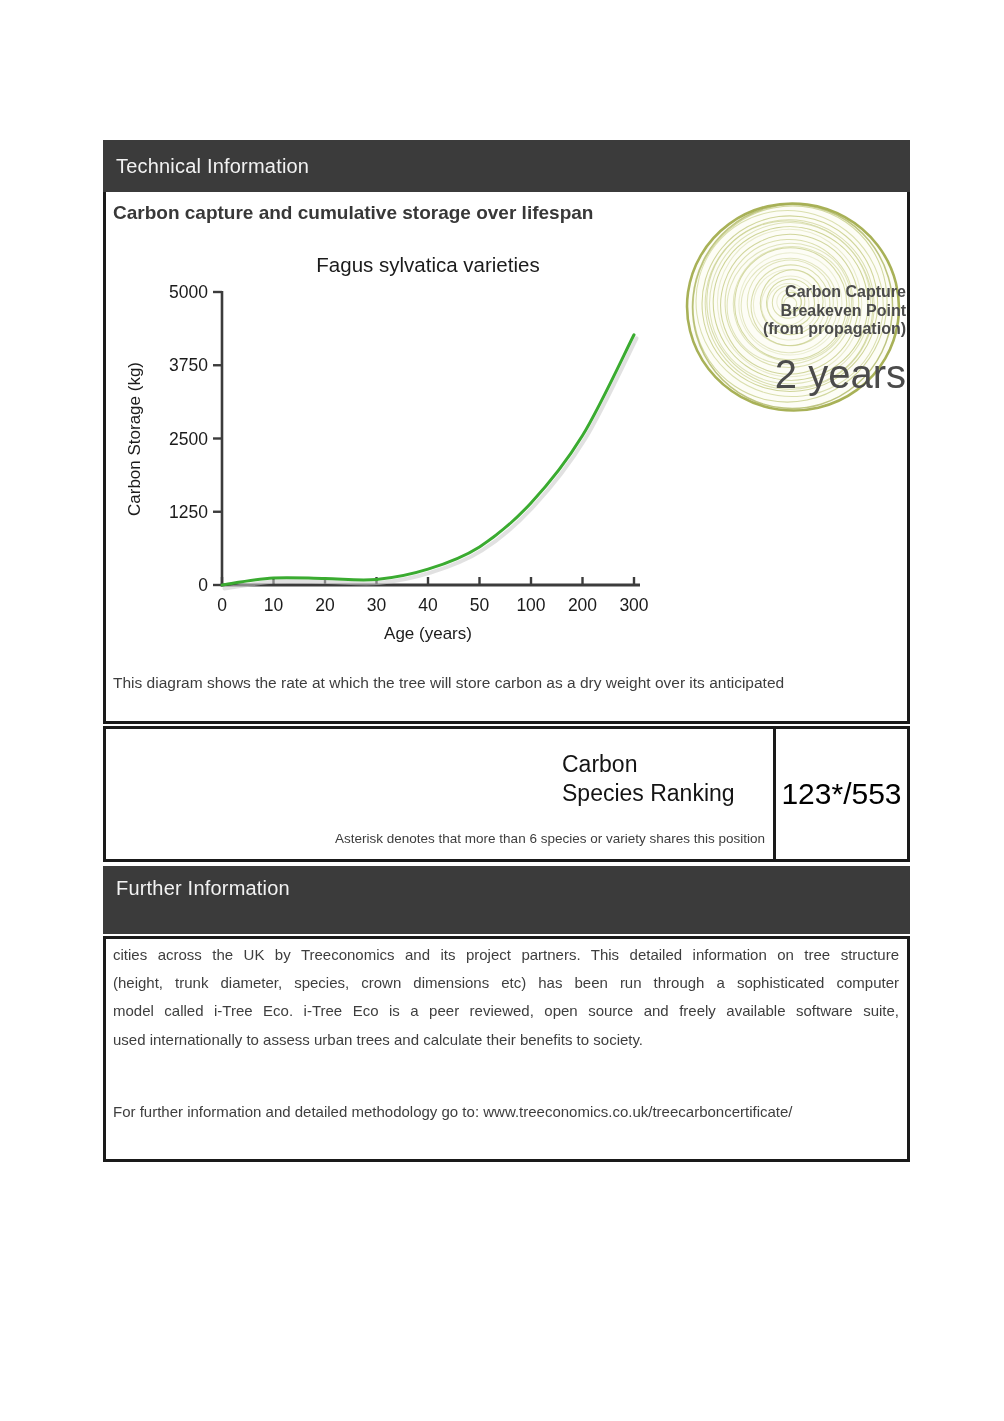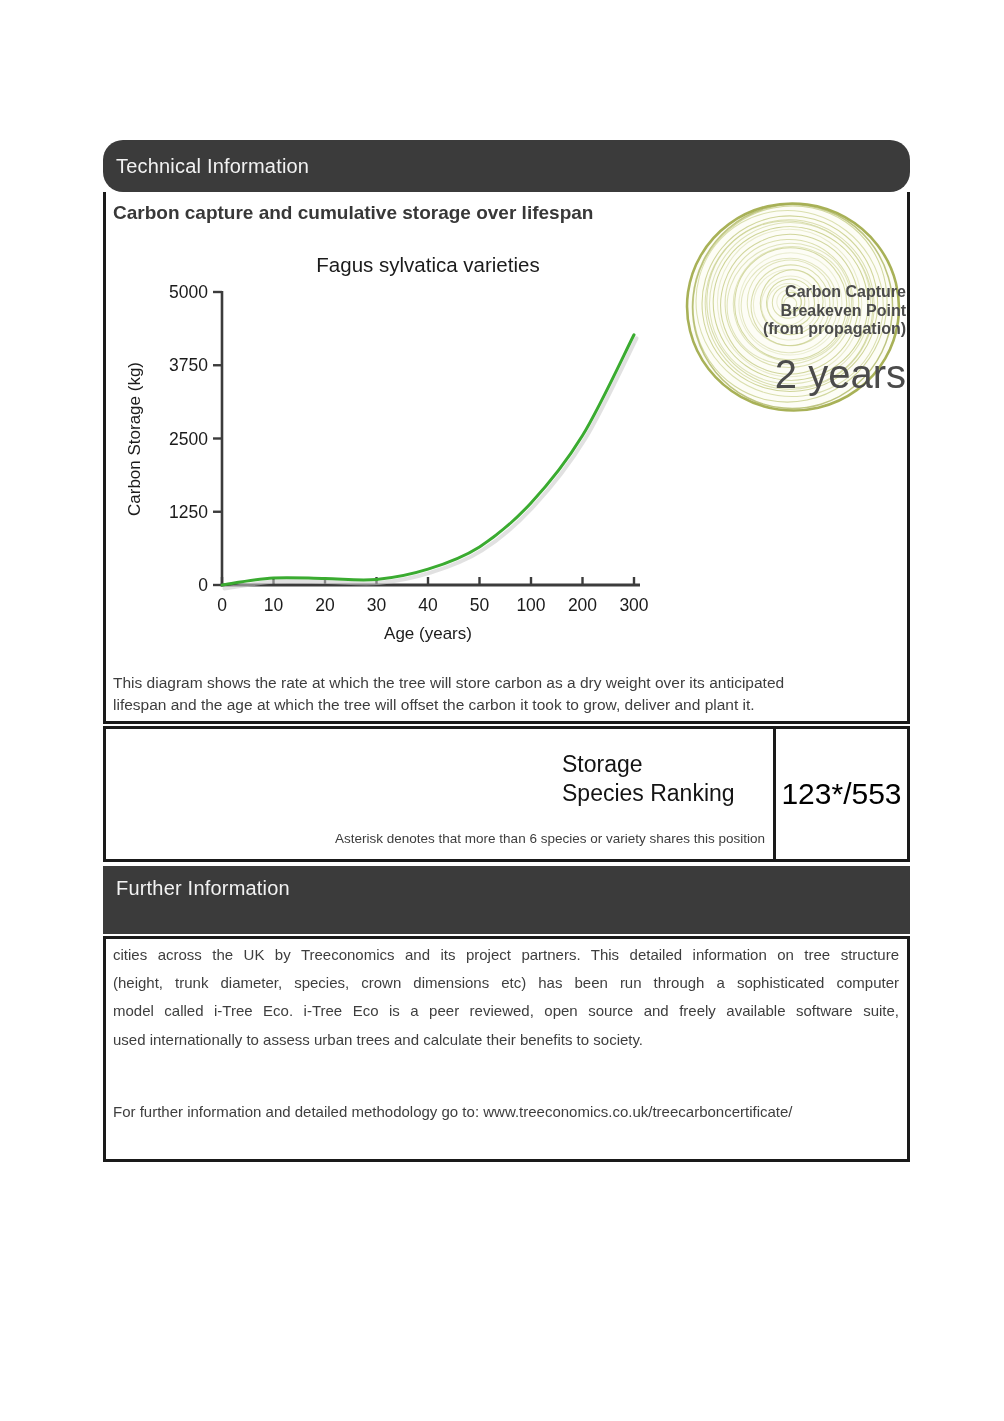--- a/index.html
+++ b/index.html
@@ -2,21 +2,21 @@
 <html><head>
 <meta charset="utf-8">
 <style>
   * { margin:0; padding:0; box-sizing:border-box; }
   html,body { background:#ffffff; }
   body { font-family:"Liberation Sans","DejaVu Sans",sans-serif; color:#3e3e3e; }
   .page { position:relative; width:1004px; height:1421px; background:#ffffff; overflow:hidden; }
 
   .bar { position:absolute; left:103px; width:807px; background:#3b3b3b; color:#f2f2f2;
          font-size:20px; letter-spacing:.2px; }
-  .bar-tech { top:140px; height:52px; display:flex; align-items:center; padding-left:13px;border-radius:20px; }
+  .bar-tech { top:140px; height:52px; display:flex; align-items:center; padding-left:13px; }
   .bar-further { top:866px; height:68px; padding:11px 0 4px 13px; }
 
   .panel { position:absolute; left:103px; width:807px; background:#ffffff;
            border:3px solid #1a1a1a; }
   .panel-tech { top:192px; height:532px; border-top:none; }
   .panel-rank { top:726px; height:136px; }
   .panel-further { top:936px; height:226px; }
 
   .section-heading { position:absolute; left:113px; top:202px; font-size:19px;
                      font-weight:bold; color:#383838; }
@@ -136,27 +136,26 @@
     <div class="badge-text">
       <div class="badge-line">Carbon Capture</div>
       <div class="badge-line">Breakeven Point</div>
       <div class="badge-line">(from propagation)</div>
       <div class="badge-value">2 years</div>
     </div>
   </div>
 
   <div class="description">
     <div>This diagram shows the rate at which the tree will store carbon as a dry weight over its anticipated</div>
-    <div>lifespan and the age at which the tree will offset the carbon it took to grow, deliver and plant it.</div>
   </div>
 
   <div class="panel panel-rank"></div>
   <div class="rank-divider"></div>
   <div class="rank-label">
-    <div>Storage</div>
+    <div>Carbon</div>
     <div>Species Ranking</div>
   </div>
   <div class="rank-note">Asterisk denotes that more than 6 species or variety shares this position</div>
   <div class="rank-value">123*/553</div>
 
   <div class="bar bar-further">
     <span>Further Information</span>
   </div>
 
   <div class="panel panel-further"></div>

